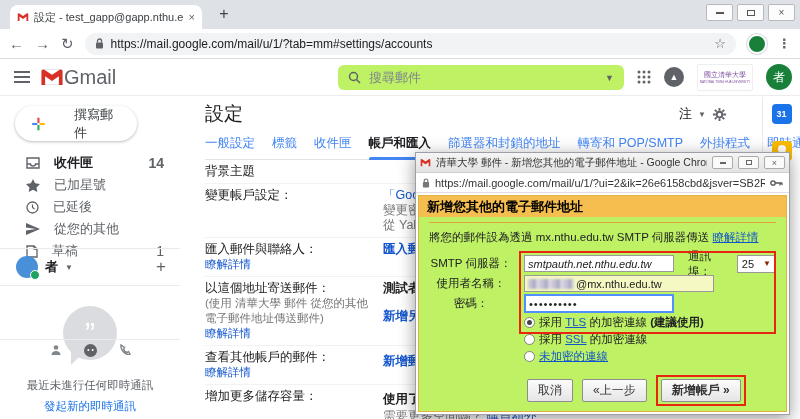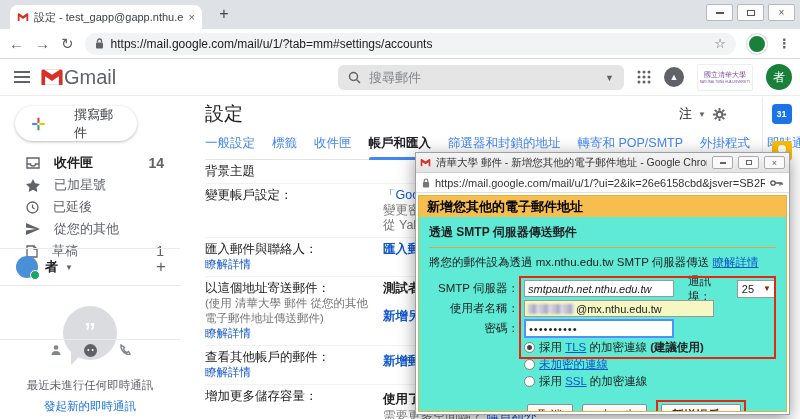--- a/index.html
+++ b/index.html
@@ -32,21 +32,21 @@
                    box-shadow:0 0 0 1px #DADCE0; }
   .dots { color:#5F6368; font-size:13px; font-weight:bold; }
 
   
   .gheader { height:37px; background:#fff; border-bottom:1px solid #ECECEC; position:relative;
              display:flex; align-items:center; padding:0 14px; gap:10px; }
   .burger { display:flex; flex-direction:column; gap:3px; }
   .burger span { width:16px; height:2px; background:#5F6368; }
   .glogo { display:flex; align-items:center; }
   .glogo-text { font-size:20px; color:#5F6368; }
-  .searchbar { position:absolute; left:338px; width:286px; top:6px; height:25px; background:#e5e5e5;
+  .searchbar { position:absolute; left:338px; width:286px; top:6px; height:25px; background:#bef264;
                border-radius:6px; display:flex; align-items:center; padding:0 10px; gap:8px; }
   .searchbar input { flex:1; border:0; background:transparent; outline:none; font-size:13px;
                      color:#202124; font-family:inherit; }
   .searchbar input::placeholder { color:#80868B; }
   .search-caret { color:#5F6368; font-size:9px; }
   .header-right { position:absolute; right:8px; display:flex; align-items:center; gap:13px; }
   .dark-circle { width:20px; height:20px; border-radius:50%; background:#5F6368; color:#fff;
                  font-size:9px; display:flex; align-items:center; justify-content:center; }
   .nthu-logo { width:56px; height:27px; background:#fff; border:1px solid #EEE; border-radius:2px;
                display:flex; flex-direction:column; align-items:center; justify-content:center;
@@ -129,31 +129,31 @@
   .pt-bar { height:20px; flex:none; background:linear-gradient(#F5F5F5,#E3E3E3); border-bottom:1px solid #CFCFCF;
             display:flex; align-items:center; gap:5px; padding:0 4px; }
   .pt-title { flex:1; font-size:10.5px; color:#333; white-space:nowrap; overflow:hidden; }
   .p-win-btn { width:21px; height:13px; border:1px solid #ABABAB; background:#FAFAFA; border-radius:2px;
                display:flex; align-items:center; justify-content:center; font-size:9px; color:#666; flex:none; }
   .p-mini { width:6px; height:2px; background:#666; }
   .p-max { width:6px; height:5px; border:1px solid #666; }
   .pa-bar { height:20px; flex:none; background:#fff; border-bottom:1px solid #E0E0E0; display:flex;
             align-items:center; gap:5px; padding:0 6px; }
   .pa-url { flex:1; font-size:11px; color:#333; white-space:nowrap; overflow:hidden; }
-  .p-body { flex:1; margin:2px; border:1px solid #E0B23E; background:#5eead4; overflow:hidden; }
+  .p-body { flex:1; margin:2px; border:1px solid #E0B23E; background:#bef264; overflow:hidden; }
   .p-band { height:21px; background:#F6BE4E; font-weight:bold; font-size:13px; color:#000;
             line-height:21px; padding-left:8px; }
   .p-section { padding:5px 10px 0; position:relative; }
   .p-sec-title { font-weight:bold; font-size:12px; margin:2px 0 6px; }
   .p-hr { border:0; border-top:1px solid #E3A33D; margin:0 0 7px; }
   .p-desc { margin-bottom:9px; font-size:11.5px; }
   .plnk { color:#1155CC; text-decoration:underline; }
   .form { position:relative; font-size:11.5px; }
   .frow { display:flex; align-items:center; height:19px; margin-bottom:1px; }
-  .flabel { width:95px; flex:none; text-align:right; padding-right:5px; }
+  .flabel { width:95px; flex:none; text-align:center; padding-right:11px; }
   .txt { height:17px; border:1px solid #999; font-size:11px; padding:0 3px; font-family:inherit; color:#222; background:#fff;font-style:italic; }
   .smtp-in { width:150px; }
   .user-in { width:190px; height:17px; border:1px solid #999; background:#F6F8C3; display:flex;
              align-items:center; padding:0 3px; font-size:11px; color:#222; }
   .redacted { width:46px; height:10px; margin-right:2px; border-radius:1px;
               background:repeating-linear-gradient(90deg,#C9C4D8 0 4px,#AFAFC4 4px 8px,#D8D4E2 8px 12px);
               filter:blur(1px); }
   .pass-in { width:150px; border:2px solid #4D90FE; height:19px; letter-spacing:1px; }
   .portlabel { margin-left:14px; margin-right:4px; }
   .portsel { width:40px; height:18px; border:1px solid #999; background:#fff; display:flex;
@@ -476,21 +476,20 @@
       <span>
         <svg width="13" height="8" viewBox="0 0 13 8">
             <circle cx="3" cy="4" r="2.2" fill="none" stroke="#555" stroke-width="1.3"></circle>
             <path d="M5.2 4h7M10 4v2.5M12 4v2" stroke="#555" stroke-width="1.3"></path>
           </svg>
       </span>
     </div>
     <div class="p-body">
       <div class="p-band">新增您其他的電子郵件地址</div>
       <div class="p-section">
-        <div class="p-sec-title">透過 SMTP 伺服器傳送郵件</div>
         <hr class="p-hr">
         <div class="p-desc">
           <span>將您的郵件設為透過 mx.nthu.edu.tw SMTP 伺服器傳送 </span><span class="plnk">瞭解詳情</span>
         </div>
 
         <div class="form">
           <div class="redbox1"></div>
 
           <div class="frow">
             <span class="flabel">SMTP 伺服器：</span>
@@ -514,25 +513,25 @@
             <span class="flabel">密碼：</span>
             <input class="txt pass-in" value="••••••••••" style="">
           </div>
 
           <div class="radio-row">
             <span class="radio checked"></span>
             <span><span>採用 </span><span class="plnk">TLS</span><span> 的加密連線 </span><span class="bold">(建議使用)</span></span>
           </div>
           <div class="radio-row">
             <span class="radio"></span>
-            <span class="plnk">未加密的連線</span>
+            <span><span>採用 </span><span class="plnk">SSL</span><span> 的加密連線</span></span>
           </div>
           <div class="radio-row">
             <span class="radio"></span>
-            <span><span>採用 </span><span class="plnk">SSL</span><span> 的加密連線</span></span>
+            <span class="plnk">未加密的連線</span>
           </div>
 
           <div class="btnrow">
             <button class="pbtn">取消</button>
             <button class="pbtn">«上一步</button>
             <span class="add-wrap">
               <button class="pbtn add-btn">新增帳戶 »</button>
             </span>
           </div>
         </div>

